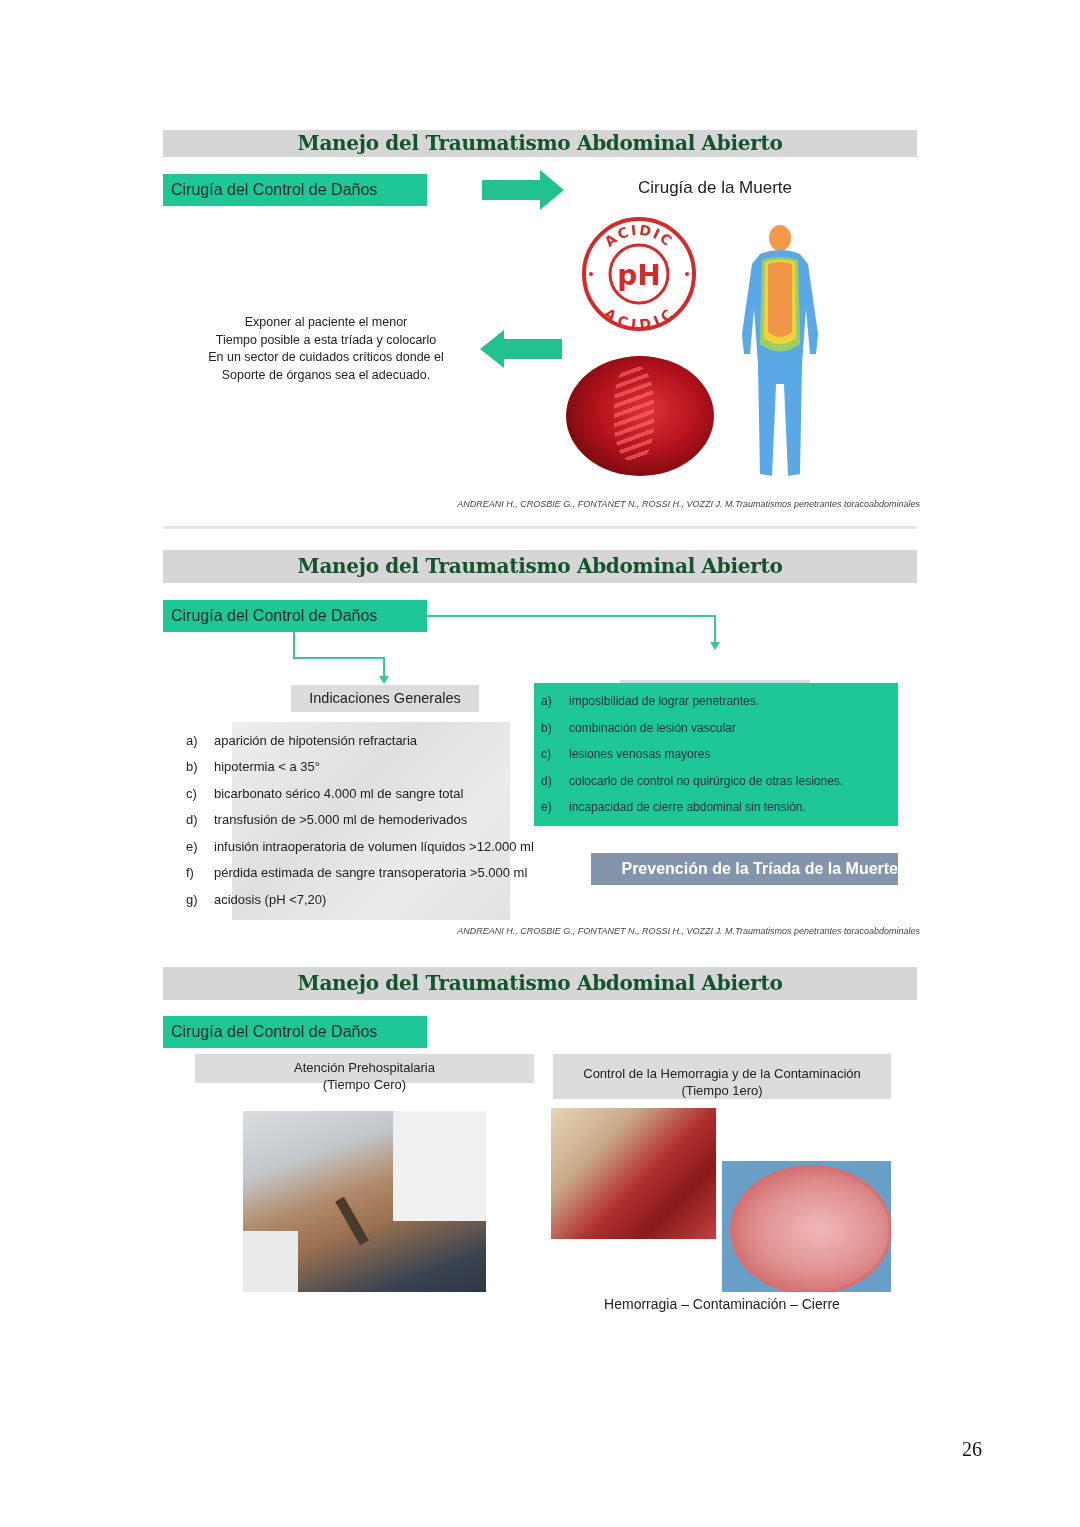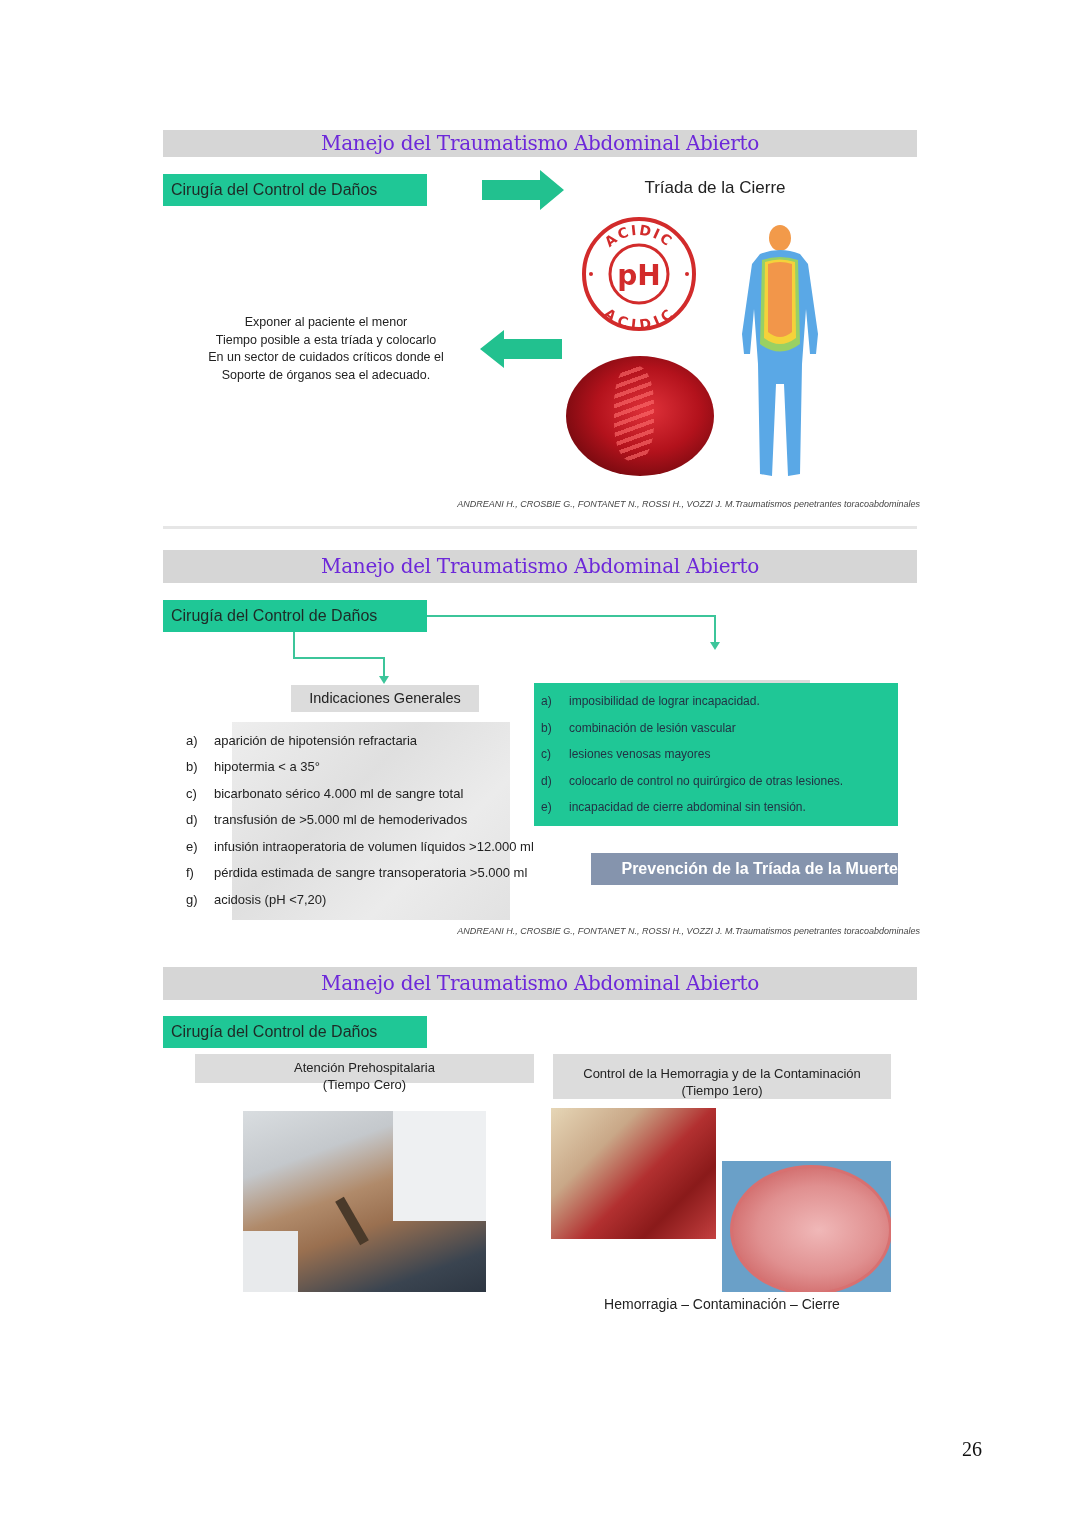--- a/index.html
+++ b/index.html
@@ -1,40 +1,40 @@
 <!DOCTYPE html>
 <html><head>
 <meta charset="utf-8">
 <style>
   html, body { margin: 0; padding: 0; }
   body { width: 1080px; height: 1527px; background: #ffffff; position: relative; overflow: hidden; font-family: "Liberation Sans", sans-serif; color: #222; }
   .abs { position: absolute; }
   .title-bar { left: 163px; width: 754px; height: 27px; background: #d6d6d6; text-align: center; }
-  .title-bar span { font-family: "DejaVu Serif", serif; font-weight: normal; color: #6d28d9; font-size: 20px; line-height: 27px; letter-spacing: -0.3px; }
+  .title-bar span { font-family: "DejaVu Serif", serif; font-weight: bold; color: #14532d; font-size: 20px; line-height: 27px; letter-spacing: -0.3px; }
   .green-tag { background: #1fc796; color: #1e2a26; font-size: 16px; line-height: 32px; padding-left: 8px; box-sizing: border-box; }
   .citation { font-style: italic; font-size: 9px; color: #444; text-align: right; width: 760px; left: 160px; }
   .gray-label { background: #dcdcdc; color: #222; text-align: center; font-size: 13px; }
   .list-row { display: flex; font-size: 13px; height: 26.5px; align-items: center; }
   .list-row .letter { width: 28px; }
   .photo { overflow: hidden; }
 </style>
 </head>
 <body>
 
 <div class="abs title-bar" style="top:130px;">
   <span>Manejo del Traumatismo Abdominal Abierto</span>
 </div>
 
 <div class="abs green-tag" style="left:163px; top:174px; width:264px; height:32px;">Cirugía del Control de Daños</div>
 
 <svg class="abs" style="left:482px; top:170px;" width="82" height="40">
   <polygon points="0,10 58,10 58,0 82,20 58,40 58,30 0,30" fill="#22c18f"></polygon>
 </svg>
 
-<div class="abs" style="left:600px; top:178px; width:230px; text-align:center; font-size:17px; color:#222;">Tríada de la Cierre</div>
+<div class="abs" style="left:600px; top:178px; width:230px; text-align:center; font-size:17px; color:#222;">Cirugía de la Muerte</div>
 
 <svg class="abs" style="left:580px; top:216px;" width="118" height="116">
   <circle cx="59" cy="58" r="55" fill="none" stroke="#d22b2b" stroke-width="4"></circle>
   <circle cx="59" cy="58" r="29" fill="none" stroke="#d22b2b" stroke-width="3"></circle>
   <text x="59" y="69" text-anchor="middle" font-family="DejaVu Sans, sans-serif" font-weight="bold" font-size="28" fill="#d22b2b">pH</text>
   <path id="topArc" d="M20,58 A39,39 0 0,1 98,58" fill="none"></path>
   <text font-family="DejaVu Sans, sans-serif" font-weight="bold" font-size="14" fill="#d22b2b" letter-spacing="2"><textPath href="#topArc" startOffset="50%" text-anchor="middle">ACIDIC</textPath></text>
   <path id="botArc" d="M18,62 A41,41 0 0,0 100,62" fill="none"></path>
   <text font-family="DejaVu Sans, sans-serif" font-weight="bold" font-size="14" fill="#d22b2b" letter-spacing="2"><textPath href="#botArc" startOffset="50%" text-anchor="middle" dominant-baseline="hanging">ACIDIC</textPath></text>
   <circle cx="11" cy="58" r="2" fill="#d22b2b"></circle>
@@ -114,21 +114,21 @@
     </div>
   <div class="list-row">
       <span class="letter">g)</span>
       <span>acidosis (pH &lt;7,20)</span>
     </div>
 </div>
 
 <div class="abs" style="left:534px; top:683px; width:364px; height:143px; background:#1fc796; padding:5px 0 0 7px; box-sizing:border-box;">
   <div class="list-row" style="font-size:12px; color:#234;">
       <span class="letter">a)</span>
-      <span>imposibilidad de lograr incapacidad.</span>
+      <span>imposibilidad de lograr penetrantes.</span>
     </div>
   <div class="list-row" style="font-size:12px; color:#234;">
       <span class="letter">b)</span>
       <span>combinación de lesión vascular</span>
     </div>
   <div class="list-row" style="font-size:12px; color:#234;">
       <span class="letter">c)</span>
       <span>lesiones venosas mayores</span>
     </div>
   <div class="list-row" style="font-size:12px; color:#234;">

